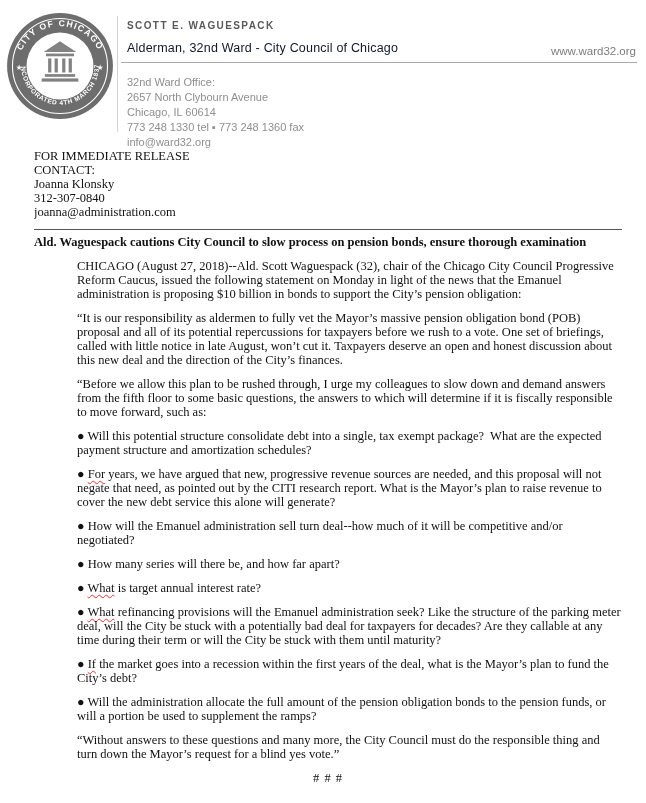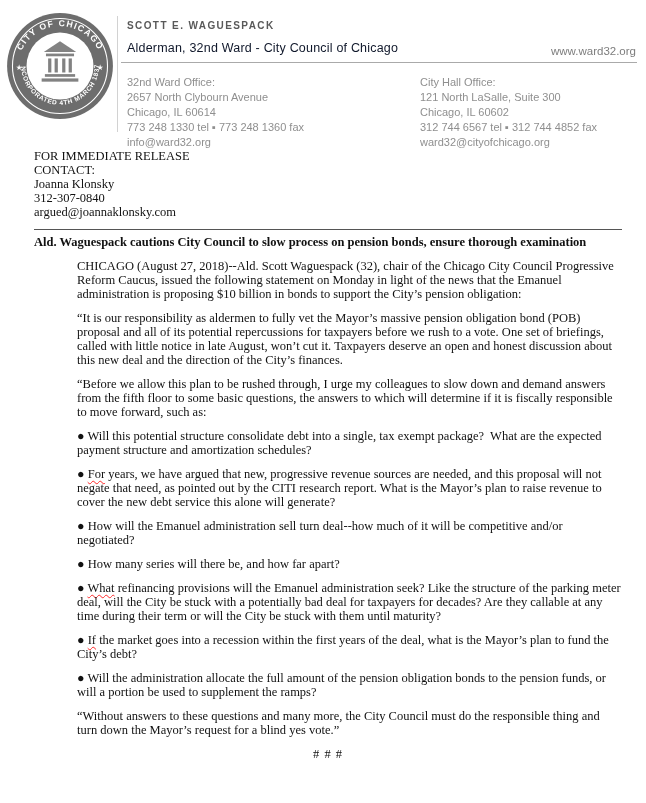--- a/index.html
+++ b/index.html
@@ -86,54 +86,48 @@
     <div class="h-rule"></div>
 
     <div class="office office-1">
       <div>32nd Ward Office:</div>
       <div>2657 North Clybourn Avenue</div>
       <div>Chicago, IL 60614</div>
       <div>773 248 1330 tel ▪ 773 248 1360 fax</div>
       <div class="email">info@ward32.org</div>
     </div>
 
-    <div class="office office-2">
-      <div>City Hall Office:</div>
-      <div>121 North LaSalle, Suite 300</div>
-      <div>Chicago, IL 60602</div>
-      <div>312 744 6567 tel ▪ 312 744 4852 fax</div>
-      <div class="email">ward32@cityofchicago.org</div>
-    </div>
   </header>
 
   <main class="doc">
 
     <div class="line">FOR IMMEDIATE RELEASE</div>
     <div class="line">CONTACT:</div>
 
     <div class="line contact-name">Joanna Klonsky</div>
     <div class="line">312-307-0840</div>
-    <div class="line">argued@joannaklonsky.com</div>
+    <div class="line">joanna@administration.com</div>
 
     <hr class="sep-rule">
 
     <p class="headline">Ald. Waguespack cautions City Council to slow process on pension bonds, ensure thorough examination</p>
 
     <p class="para">CHICAGO (August 27, 2018)--Ald. Scott Waguespack (32), chair of the Chicago City Council Progressive Reform Caucus, issued the following statement on Monday in light of the news that the Emanuel administration is proposing $10 billion in bonds to support the City’s pension obligation:</p>
     <p class="para">“It is our responsibility as aldermen to fully vet the Mayor’s massive pension obligation bond (POB) proposal and all of its potential repercussions for taxpayers before we rush to a vote. One set of briefings, called with little notice in late August, won’t cut it. Taxpayers deserve an open and honest discussion about this new deal and the direction of the City’s finances.</p>
     <p class="para">“Before we allow this plan to be rushed through, I urge my colleagues to slow down and demand answers from the fifth floor to some basic questions, the answers to which will determine if it is fiscally responsible to move forward, such as:</p>
 
     <p class="para"><span>●</span> <span>Will</span><span> this potential structure consolidate debt into a single, tax exempt package?  What are the expected payment structure and amortization schedules?</span></p>
 
     <p class="para"><span>●</span> <span class="squiggle">For</span><span> years, we have argued that new, progressive revenue sources are needed, and this proposal will not negate that need, as pointed out by the CITI research report. What is the Mayor’s plan to raise revenue to cover the new debt service this alone will generate?</span></p>
 
     <p class="para"><span>●</span> <span>How</span><span> will the Emanuel administration sell turn deal--how much of it will be competitive and/or negotiated?</span></p>
 
     <p class="para"><span>●</span> <span>How</span><span> many series will there be, and how far apart?</span></p>
 
+    <p class="para"><span>●</span> <span class="squiggle">What</span><span> is target annual interest rate?</span></p>
 
     <p class="para"><span>●</span> <span class="squiggle">What</span><span> refinancing provisions will the Emanuel administration seek? Like the structure of the parking meter deal, will the City be stuck with a potentially bad deal for taxpayers for decades? Are they callable at any time during their term or will the City be stuck with them until maturity?</span></p>
 
     <p class="para"><span>●</span> <span class="squiggle">If</span><span> the market goes into a recession within the first years of the deal, what is the Mayor’s plan to fund the City’s debt?</span></p>
 
     <p class="para"><span>●</span> <span>Will</span><span> the administration allocate the full amount of the pension obligation bonds to the pension funds, or will a portion be used to supplement the ramps?</span></p>
 
     <p class="para">“Without answers to these questions and many more, the City Council must do the responsible thing and turn down the Mayor’s request for a blind yes vote.”</p>
 
     <div class="endmark"># # #</div>

